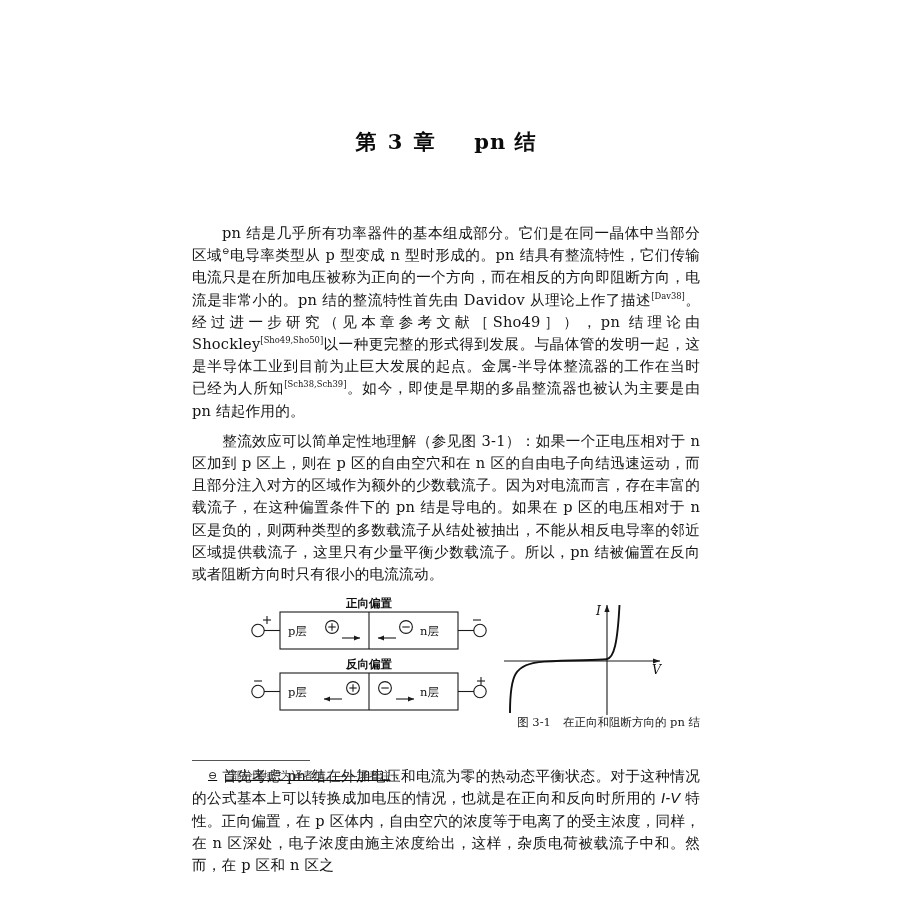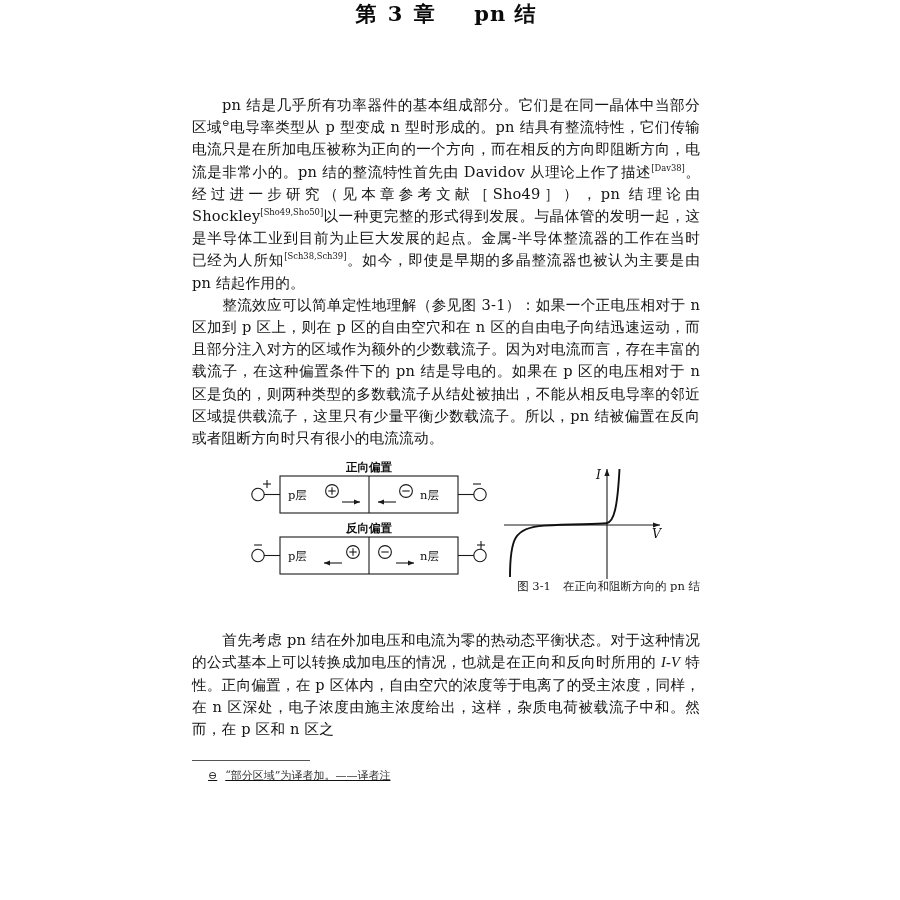--- a/index.html
+++ b/index.html
@@ -29,36 +29,37 @@
     top: 0;
     width: 508px;
   }
 
   .chapter-title {
     text-align: center;
     font-size: 21px;
     font-weight: bold;
     letter-spacing: 1px;
     margin: 0;
+    padding-top: 128px;
     color: #0a0a0a;
   }
   .chapter-title .num { padding: 0 2px; }
   .chapter-title .gap { display: inline-block; width: 22px; }
 
   .body-para {
     font-size: 14.6px;
     line-height: 22.2px;
     text-align: justify;
     text-justify: inter-ideograph;
     margin: 0;
     color: #141414;
     letter-spacing: 0.2px;
   }
   .body-para.first { margin-top: 66px; }
-  .body-para.second { margin-top: 0px; }
+  .body-para.second { margin-top: 8px; }
 
   .indent { display: inline-block; width: 30px; }
 
   sup.ref {
     font-size: 8.4px;
     vertical-align: super;
     line-height: 0;
     letter-spacing: 0;
   }
   sup.fnmark {
@@ -74,21 +75,21 @@
     padding-top: 30px;
     color: #0a0a0a;
     letter-spacing: 0.5px;
   }
   .sec-heading .sgap { display: inline-block; width: 20px; }
 
   .para-after-heading { margin-top: 22px; }
 
   em.ital {
     font-style: italic;
-    font-family: Liberation Serif, serif;
+    font-family: Liberation Sans, sans-serif;
   }
 
   
   .figure {
     position: relative;
     width: 508px;
     height: 150px;
     margin-top: 8px;
   }
   .fig-inner {

